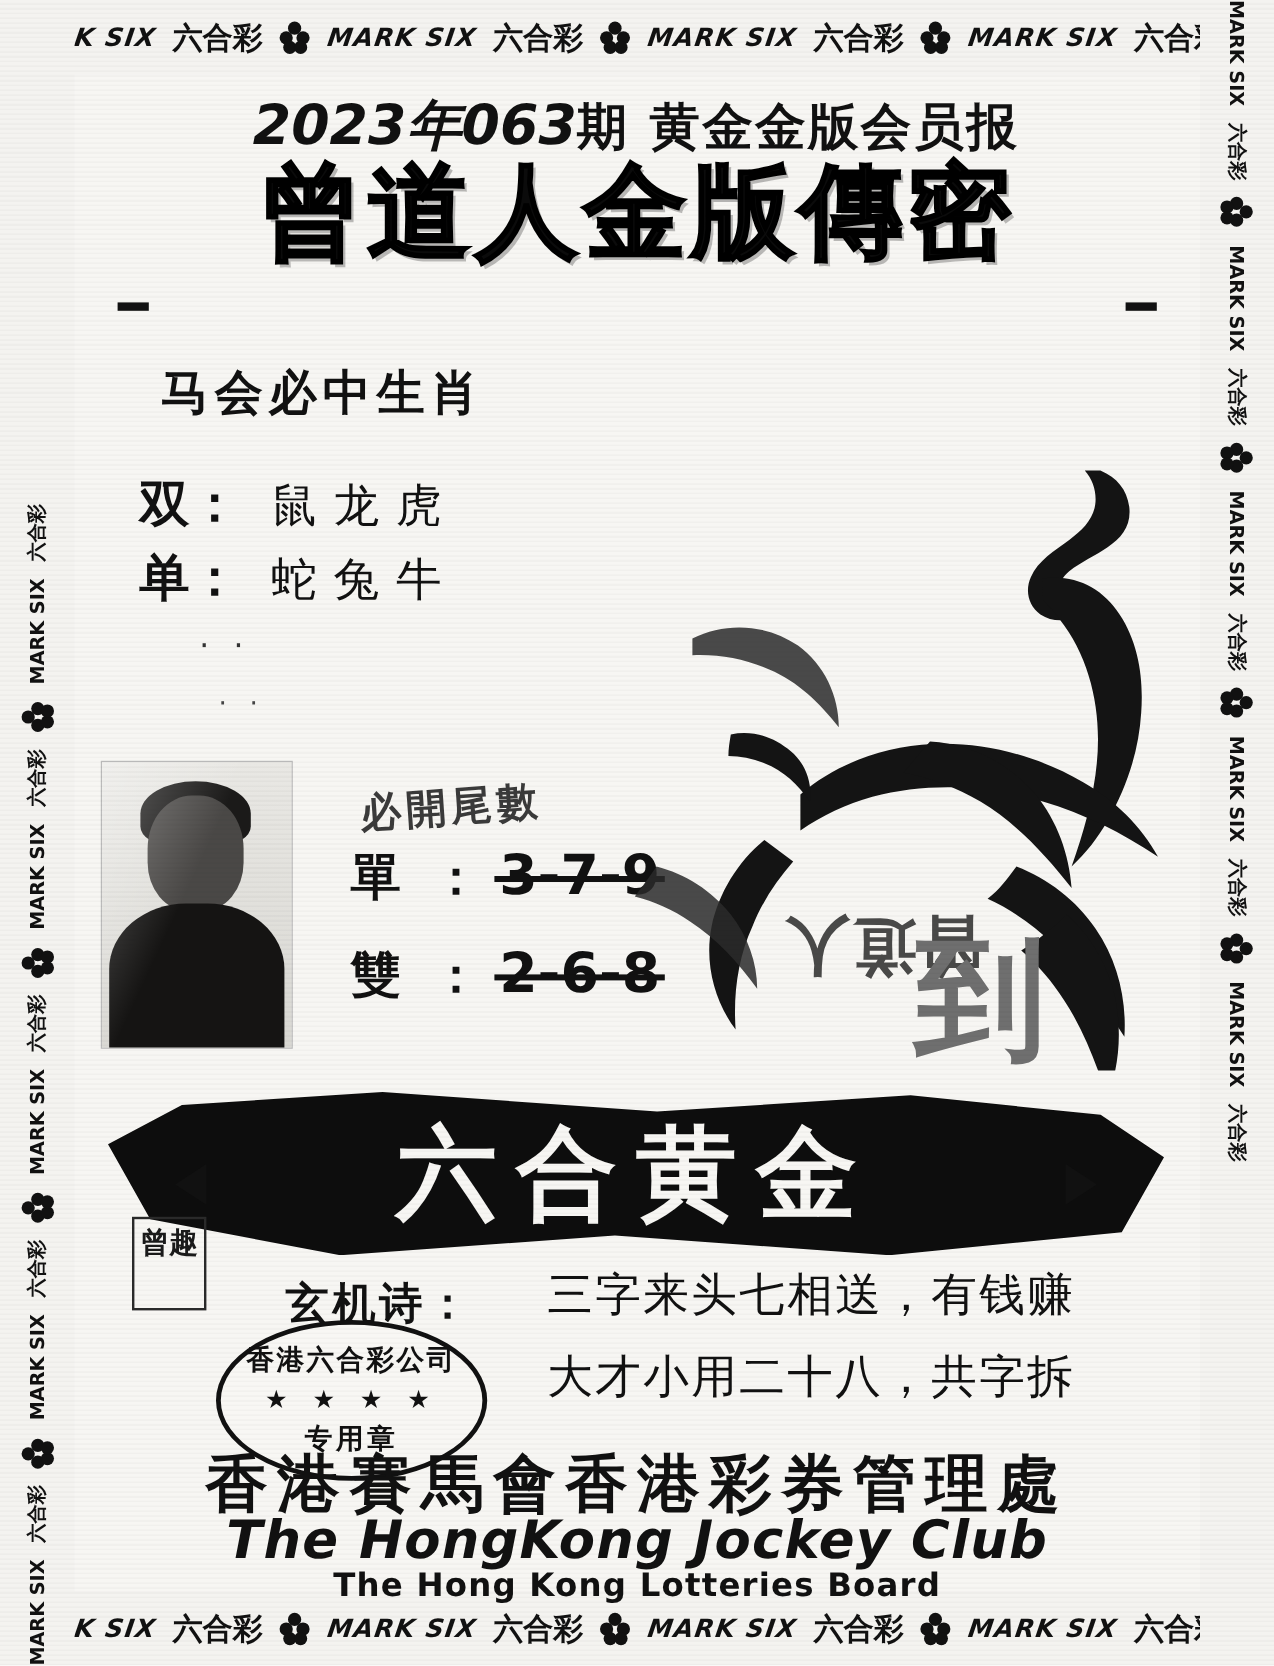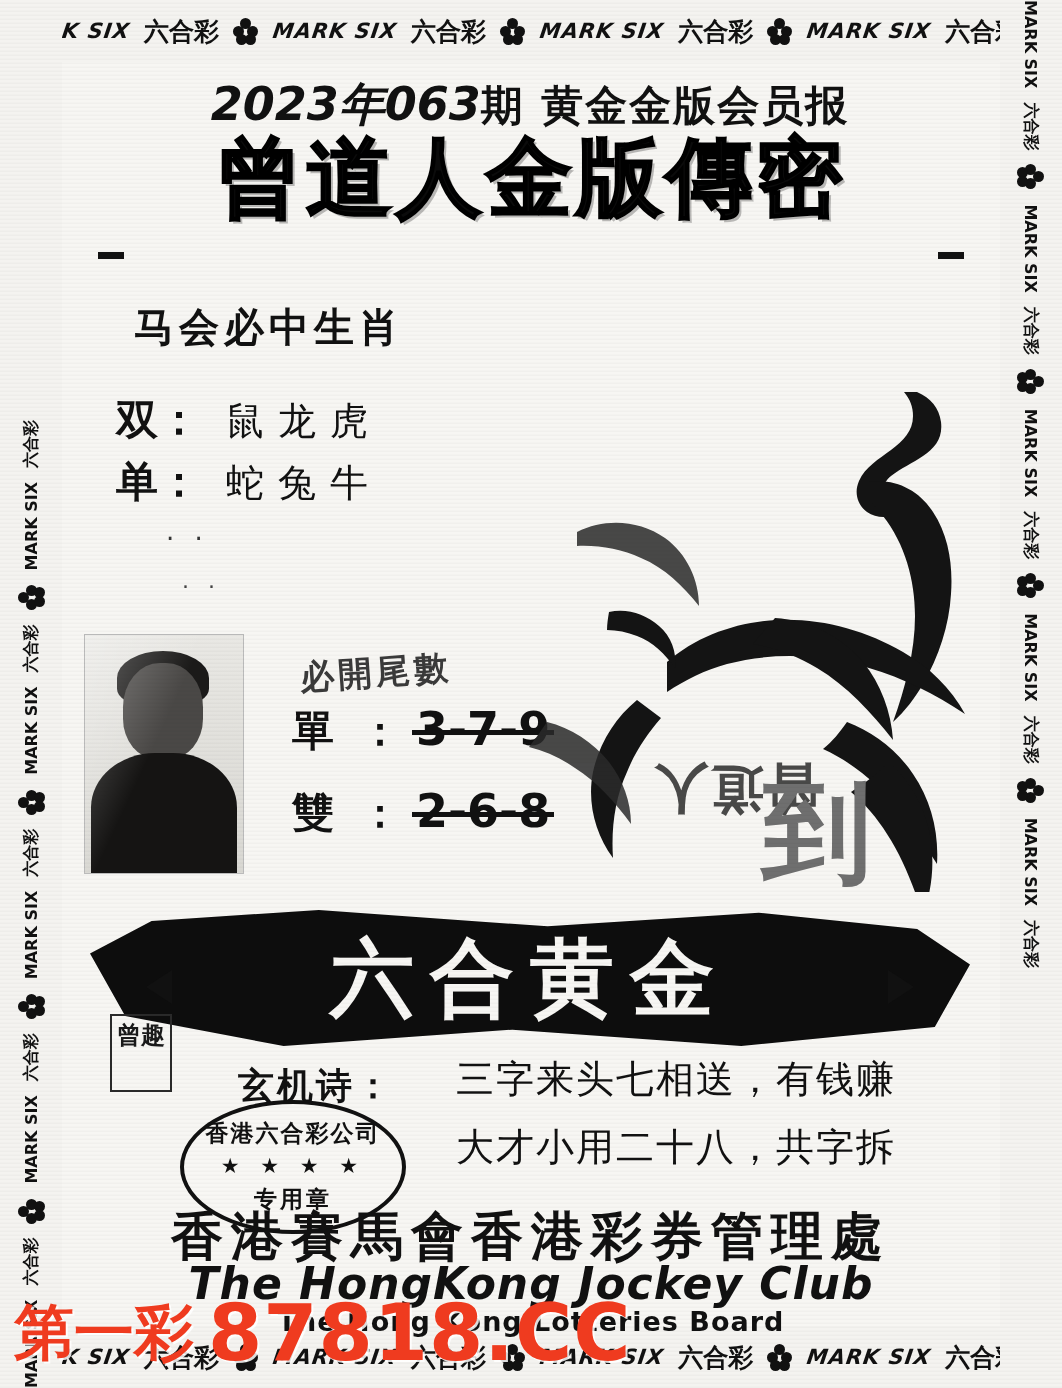--- a/index.html
+++ b/index.html
@@ -674,19 +674,15 @@
       <div class="t">香港六合彩公司</div>
       <div class="stars">★ ★ ★ ★</div>
       <div class="b">专用章</div>
     </div>
 
     <div class="org-cn">香港賽馬會香港彩券管理處</div>
     <div class="org-en1">The HongKong Jockey Club</div>
     <div class="org-en2">The Hong Kong Lotteries Board</div>
   </div>
 
-  <div class="watermark">
-    <span class="wm-cn">第一彩</span>
-    <span class="wm-num">87818.CC</span>
-  </div>
 
   <div class="noise"></div>
 </div>
 
 </body></html>

